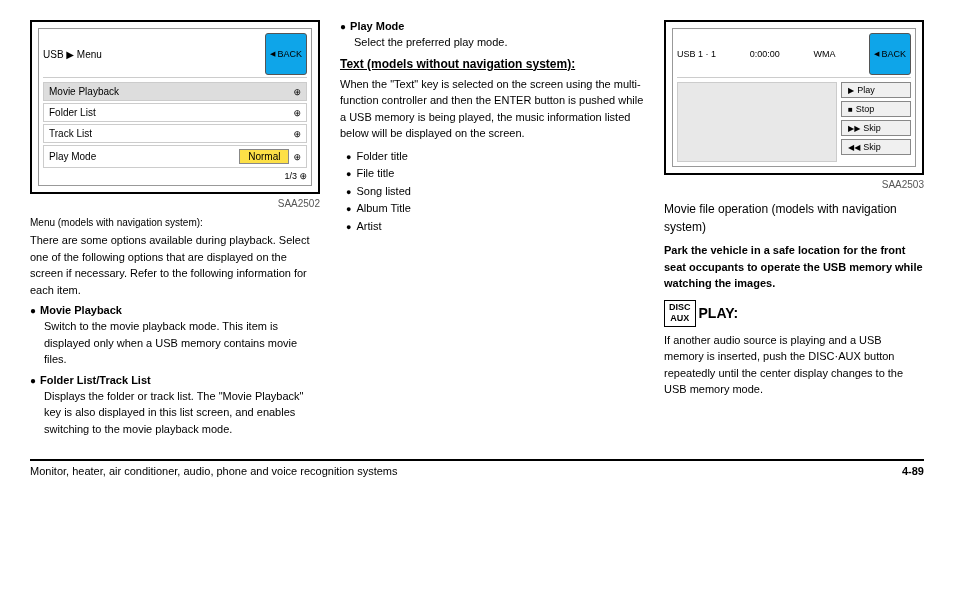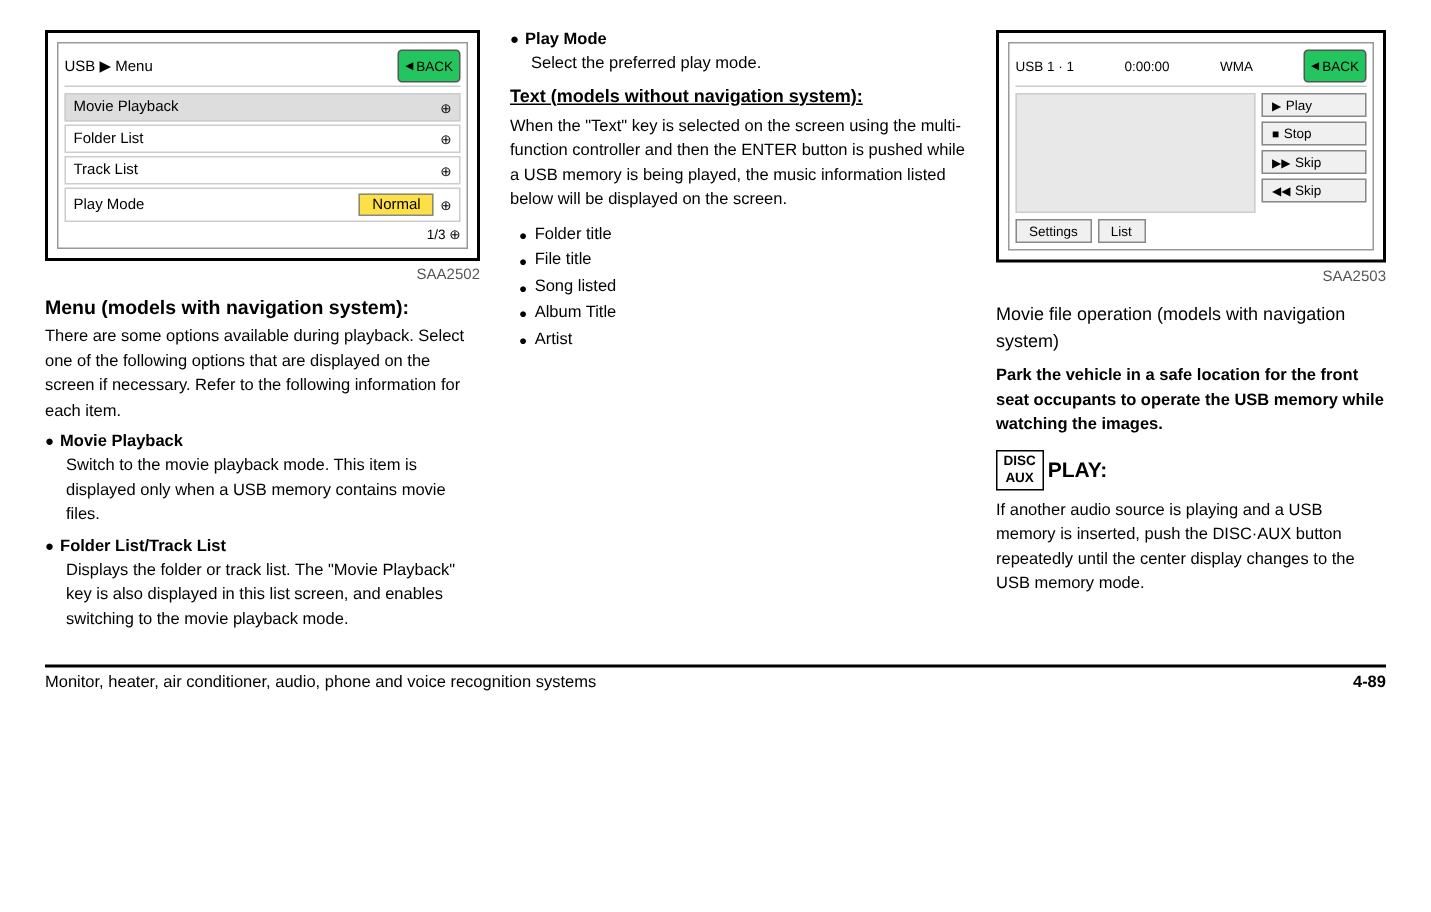--- a/index.html
+++ b/index.html
@@ -55,23 +55,23 @@
       align-items: center;
       font-size: 10px;
       margin-bottom: 4px;
       border-bottom: 1px solid #ccc;
       padding-bottom: 2px;
     }
 
     .back-btn {
       border: 1px solid #555;
       border-radius: 3px;
-      padding: 5px 4px;
-      font-size: 9px;
-      background: #22c55e;
+      padding: 15px 4px;
+      font-size: 9px;
+      background: #0ea5e9;
       display: flex;
       align-items: center;
       gap: 2px;
     }
 
     .back-btn::before {
       content: '◀';
       font-size: 7px;
     }
 
@@ -179,22 +179,22 @@
     }
 
     .bottom-btn {
       border: 1px solid #888;
       padding: 2px 8px;
       font-size: 9px;
       background: #f0f0f0;
     }
 
     .section-title {
-      font-size: 13px;
-      font-weight: bold;
+      font-size: 10px;
+      font-weight: normal;
       margin-bottom: 4px;
     }
 
     .body-text {
       font-size: 11px;
       line-height: 1.5;
       margin-bottom: 6px;
     }
 
     .bullet-section {
@@ -423,24 +423,20 @@
             <div class="ctrl-btn">
               <span class="icon">▶▶</span>
               <span>Skip</span>
             </div>
             <div class="ctrl-btn">
               <span class="icon">◀◀</span>
               <span>Skip</span>
             </div>
           </div>
         </div>
-        <div class="right-screen-bottom">
-          <div class="bottom-btn">Settings</div>
-          <div class="bottom-btn">List</div>
-        </div>
       </div>
     </div>
     <div class="diagram-label">SAA2503</div>
 
     <div class="right-section">
       <div class="movie-op-title">Movie file operation (models with navigation system)</div>
       <div class="warning-text">Park the vehicle in a safe location for the front seat occupants to operate the USB memory while watching the images.</div>
 
       <div class="play-heading">
         <span class="disc-aux-badge">

